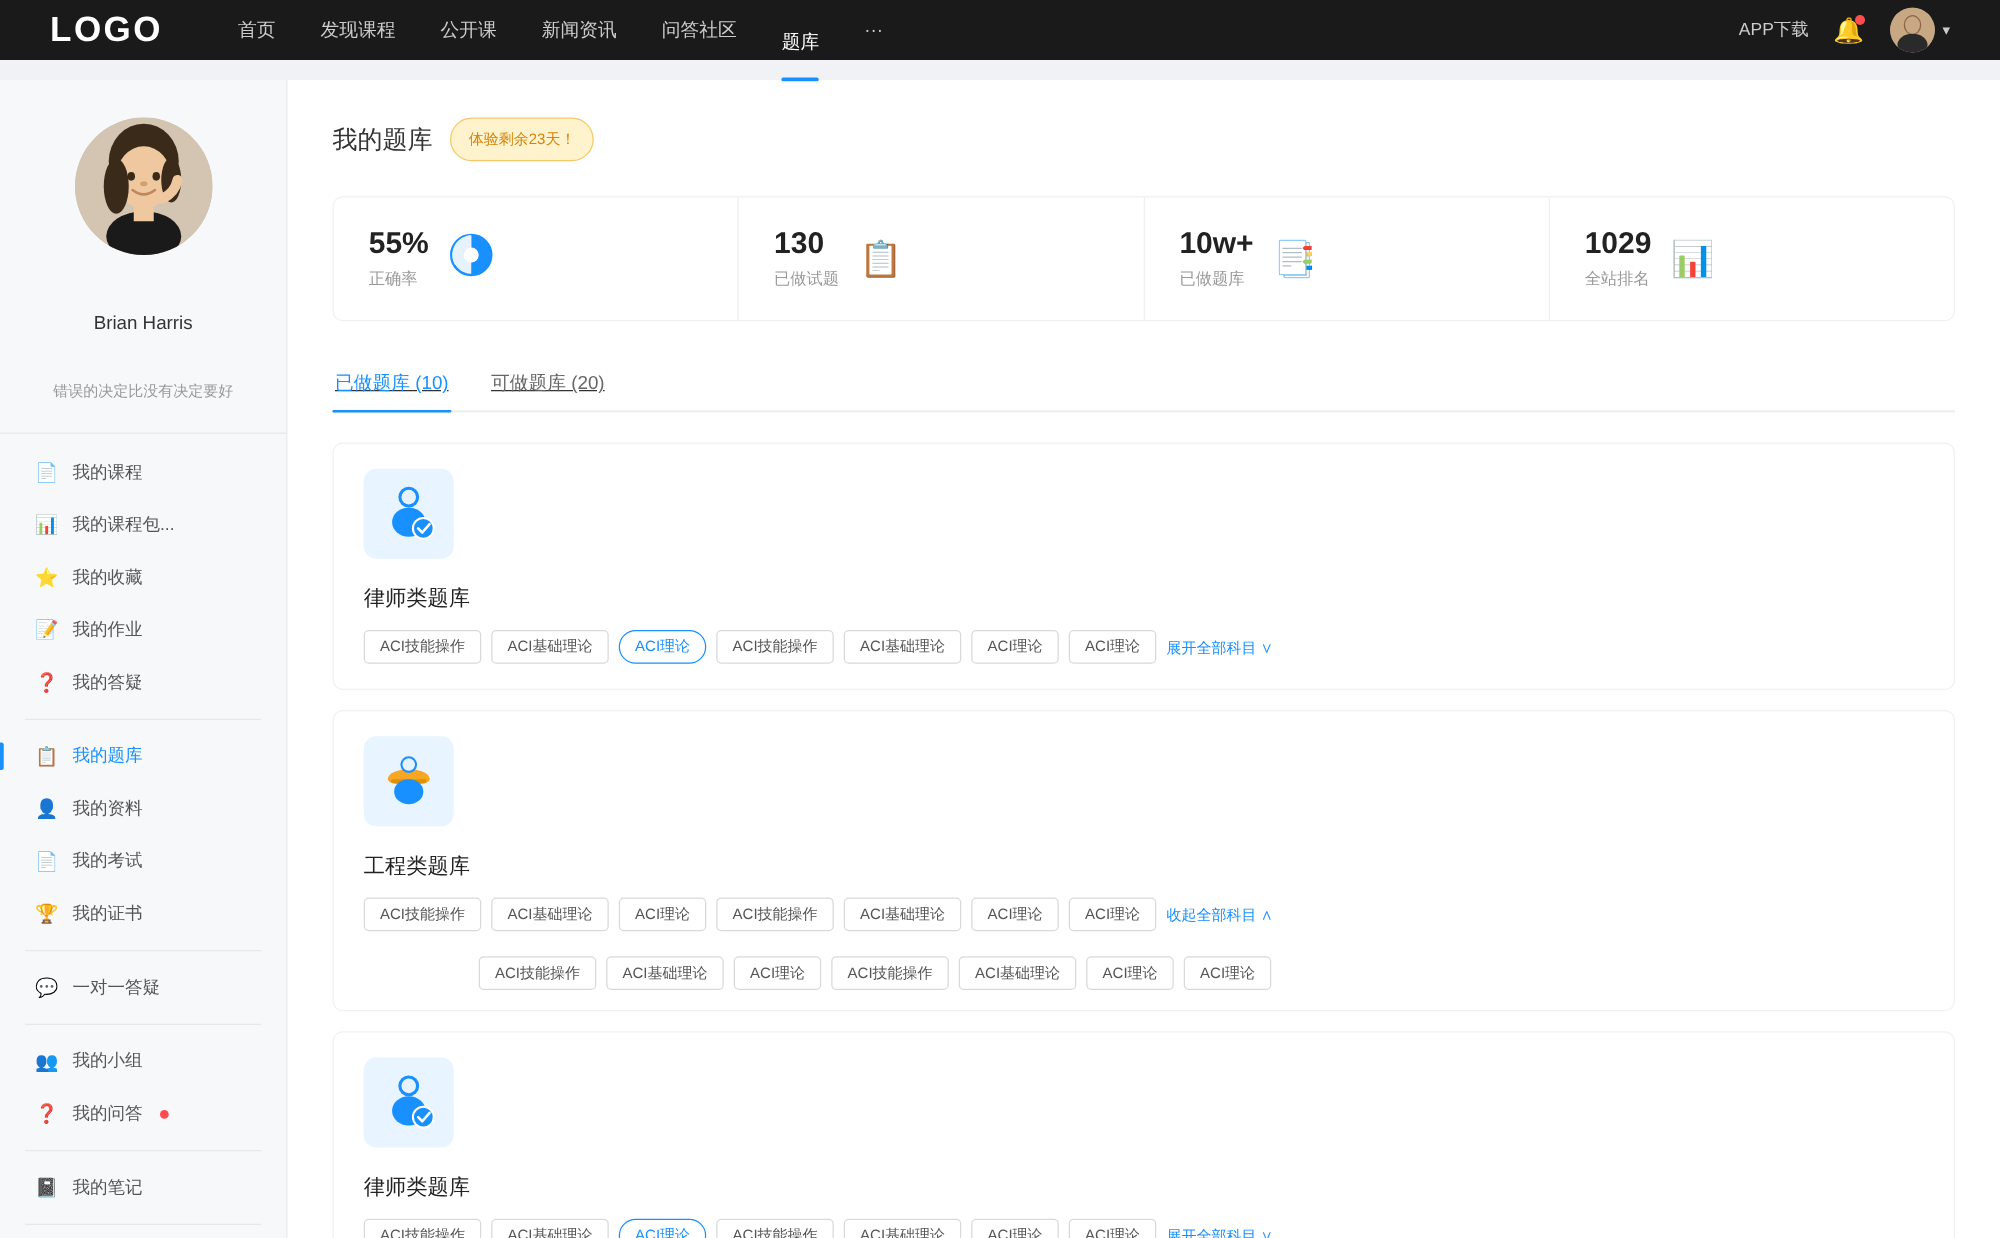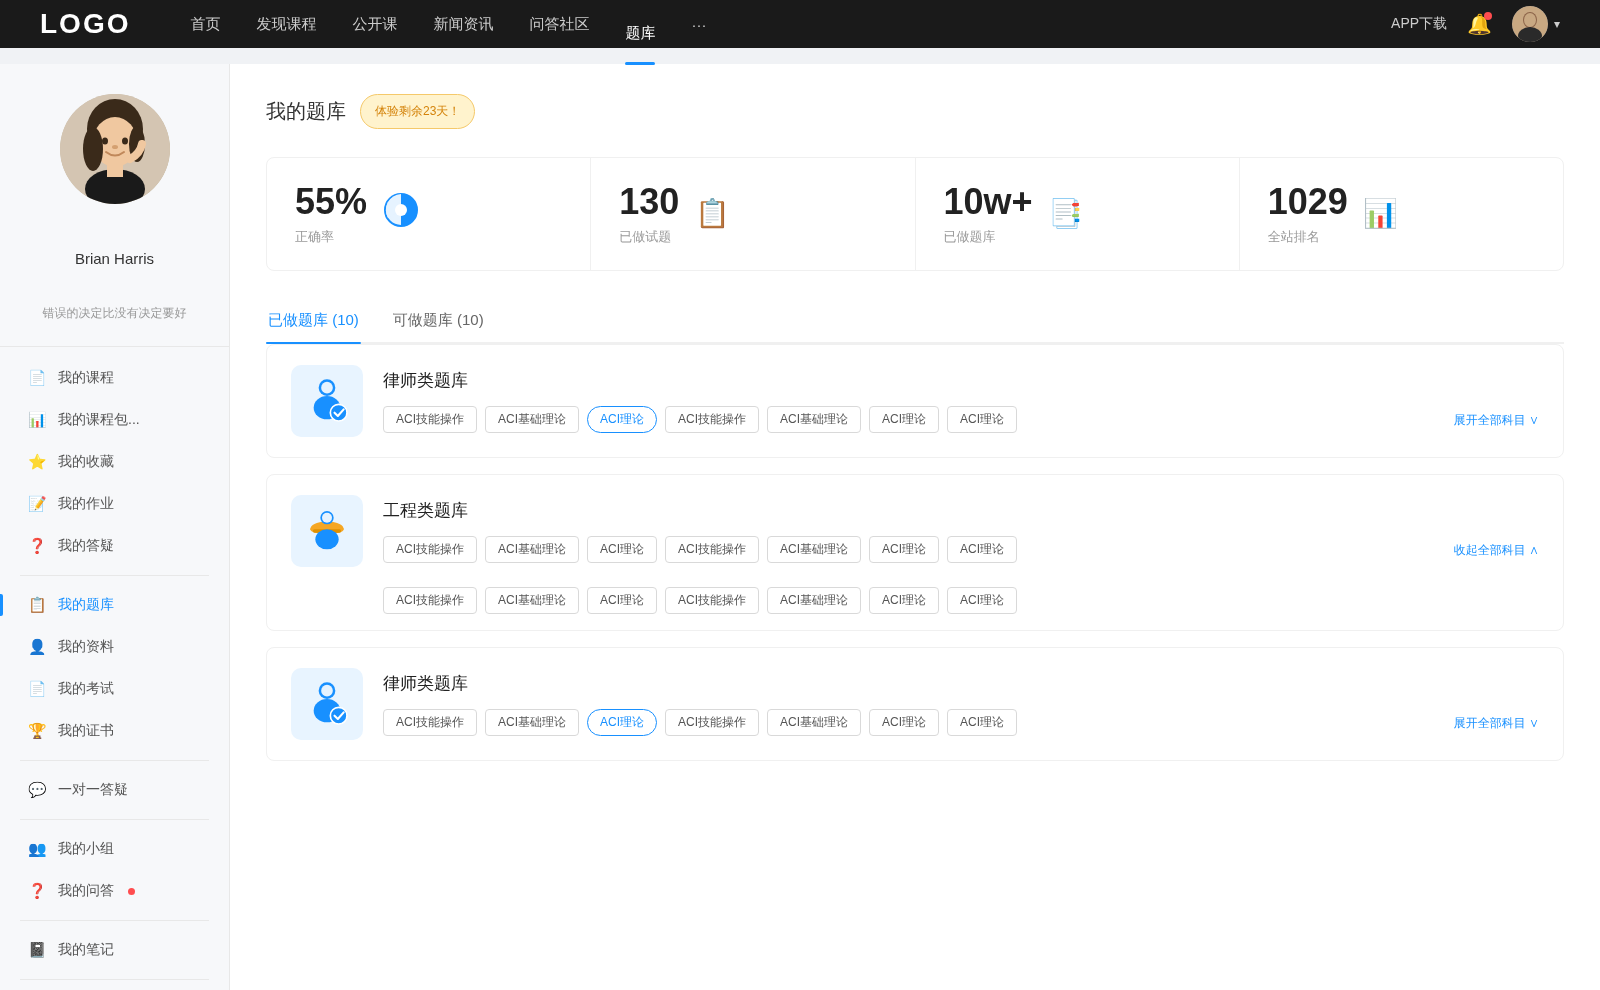--- a/index.html
+++ b/index.html
@@ -109,43 +109,43 @@
     .stats-row {
       display: flex; gap: 0; margin-bottom: 30px;
       border: 1px solid #f0f0f0; border-radius: 8px; overflow: hidden;
     }
     .stat-item {
       flex: 1; padding: 24px 28px; border-right: 1px solid #f0f0f0;
       display: flex; align-items: center; gap: 16px;
     }
     .stat-item:last-child { border-right: none; }
     .stat-text { display: flex; flex-direction: column; }
-    .stat-value { font-size: 36px; font-weight: 600; color: #222; line-height: 1.1; }
+    .stat-value { font-size: 24px; font-weight: 600; color: #222; line-height: 1.1; }
     .stat-label { font-size: 13px; color: #999; margin-top: 6px; }
     .stat-icon { font-size: 28px; }
 
     
-    .tabs-row { display: flex; border-bottom: 2px solid #f0f0f0; gap: 30px; }
+    .tabs-row { display: flex; border-bottom: 2px solid #f0f0f0; margin-bottom: 24px; gap: 30px; text-decoration: underline; }
     .tab {
       padding: 10px 2px 12px; font-size: 15px; cursor: pointer; color: #666;
       position: relative;
     }
     .tab.active { color: #1890ff; font-weight: 500; }
     .tab.active::after {
       content: ''; position: absolute; bottom: -2px; left: 0; right: 0;
       height: 2px; background: #1890ff; border-radius: 1px;
     }
 
     
     .qbank-section {
       border: 1px solid #f0f0f0; border-radius: 8px; margin-bottom: 16px;
       overflow: hidden;
     }
     .qbank-header {
-      display: flex; align-items: center; padding: 20px 24px; gap: 20px;
+      display: flex; align-items: flex-start; padding: 20px 24px; gap: 20px; flex-direction: column;
     }
     .qbank-icon-wrap {
       width: 72px; height: 72px; background: #e8f4ff; border-radius: 10px;
       display: flex; align-items: center; justify-content: center; flex-shrink: 0;
     }
     .qbank-body { flex: 1; }
     .qbank-title { font-size: 17px; font-weight: 500; color: #222; margin-bottom: 14px; }
     .qbank-tags { display: flex; flex-wrap: wrap; gap: 8px; align-items: center; }
     .qbank-tag {
       border: 1px solid #d9d9d9; border-radius: 4px; padding: 4px 12px;
@@ -343,21 +343,21 @@
             <span class="stat-value">1029</span>
             <span class="stat-label">全站排名</span>
           </div>
           <div class="stat-icon"><span style="font-size:28px;color:#ff4d4f;">📊</span></div>
         </div>
       </div>
 
     <div class="tabs-row" id="tabs-row">
 
     <div class="tab active">已做题库 (10)</div>
-        <div class="tab">可做题库 (10)</div>
+        <div class="tab">可做题库 (20)</div>
       </div>
 
     <div id="qbank-sections">
 
     <div class="qbank-section">
           <div class="qbank-header">
             <div class="qbank-icon-wrap">
               <svg viewBox="0 0 60 60" width="50" height="50" xmlns="http://www.w3.org/2000/svg">
     <circle cx="30" cy="14" r="10" fill="#1890ff"></circle>
     <ellipse cx="30" cy="38" rx="16" ry="14" fill="#1890ff"></ellipse>

